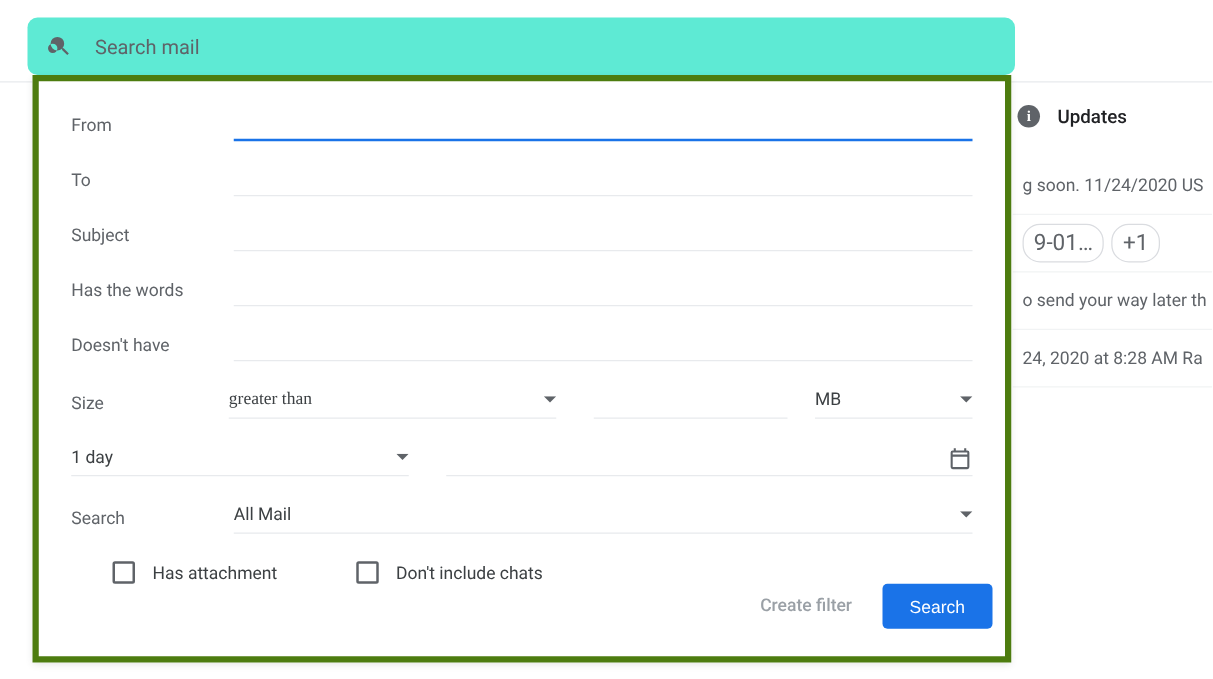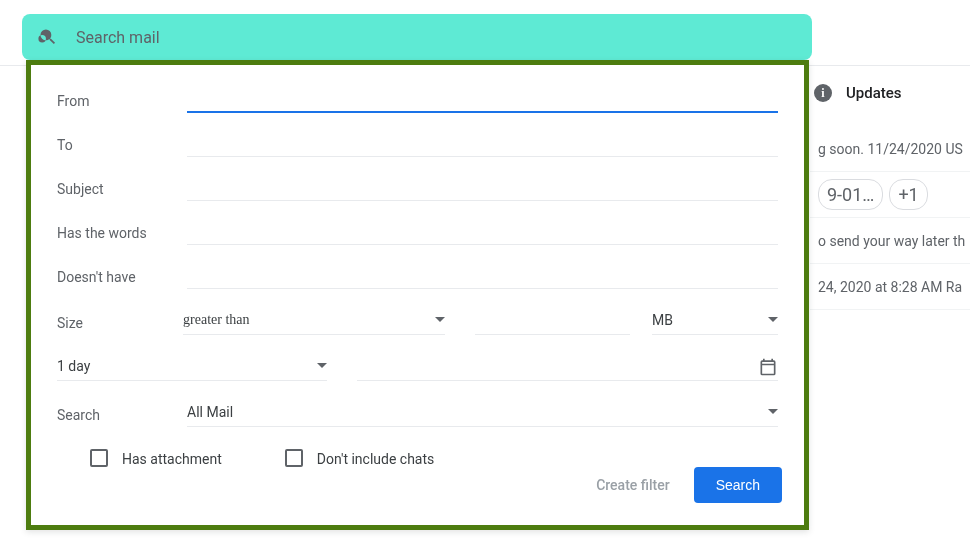--- a/index.html
+++ b/index.html
@@ -43,21 +43,21 @@
   .date-range { width: 270px; margin-right: 30px; }
   .date-val { flex: 1; position: relative; }
   .cal-icon { position: absolute; right: 0; top: 2px; color: #5f6368; }
 
   .checks { display: flex; align-items: center; margin-top: 22px; }
   .check { display: flex; align-items: flex-end; margin-right: 30px; font-size: 14px; color: #3c4043; cursor: pointer; padding-left: 33px; }
   .checkbox {
     width: 18px; height: 18px; border: 2px solid #5f6368; border-radius: 2px; margin-right: 14px;
   }
 
-  .actions { position: absolute; right: 22px; bottom: 22px; display: flex; align-items: center; }
+  .actions { position: absolute; right: 10px; bottom: 22px; display: flex; align-items: center; }
   .btn-filter { color: #9aa0a6; font-size: 14px; font-weight: 500; margin-right: 24px; cursor: default; }
   .btn-search {
     background: #1a73e8; color: #fff; font-size: 14px; font-weight: 500;
     border: none; border-radius: 4px; padding: 10px 22px; cursor: pointer;
   }
 
   .bg-area { position: absolute; left: 810px; top: 60px; right: 0; bottom: 0; overflow: hidden; }
   .bg-row { height: 46px; border-bottom: 1px solid #f1f3f4; display: flex; align-items: center; padding-left: 8px; }
   .updates { display: flex; align-items: center; color: #202124; font-size: 15px; font-weight: 500; padding: 24px 4px; }
   .updates .i { width: 18px; height: 18px; border-radius: 50%; background: #5f6368; color: #fff; display: flex; align-items: center; justify-content: center; font-size: 12px; font-weight: bold; margin-right: 14px; font-family: serif; }

